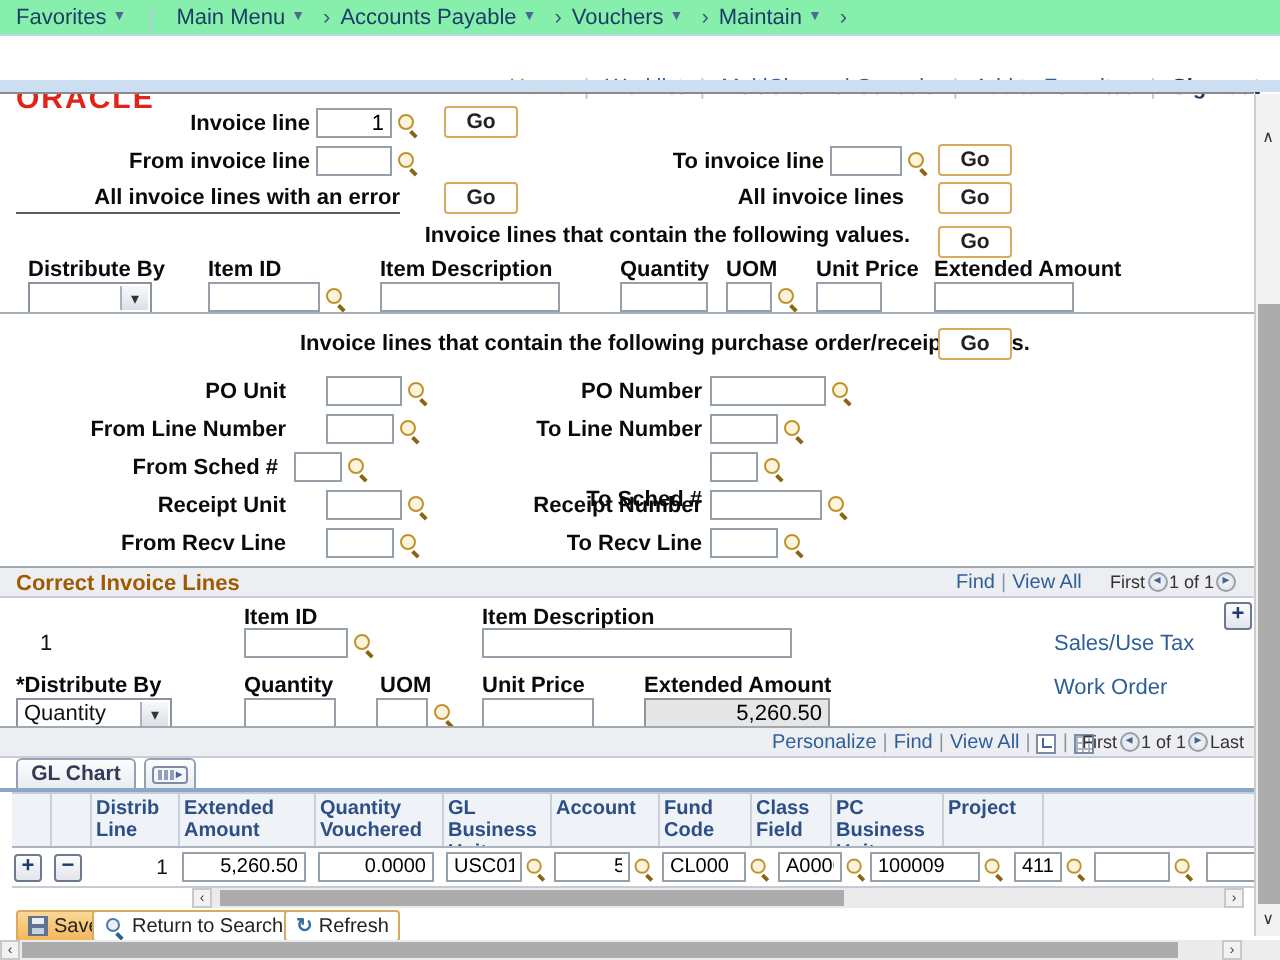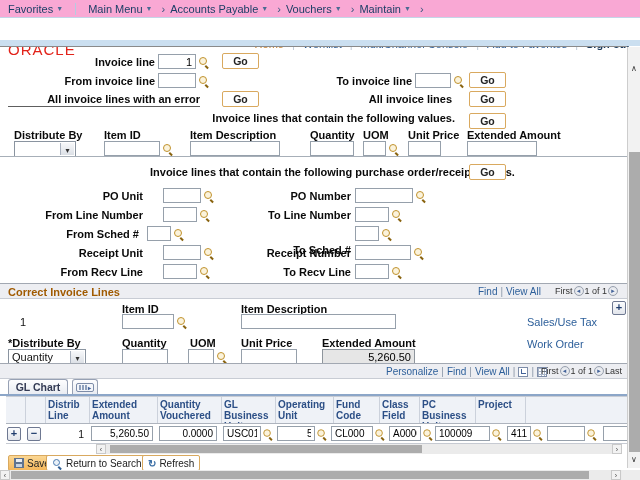--- a/index.html
+++ b/index.html
@@ -3,29 +3,29 @@
 <meta charset="utf-8">
 <style>
   * { box-sizing: border-box; margin: 0; padding: 0; }
   html,body { width:640px; height:480px; overflow:hidden; }
   body { position:relative; font-family:"Liberation Sans", sans-serif; font-size:11px; background:#fff; color:#111; }
   .abs { position:absolute; }
   .lbl { font-weight:bold; color:#0a0a0a; white-space:nowrap; }
   .ra  { text-align:right; }
   .link { color:#2D5F9A; cursor:pointer; white-space:nowrap; }
   
-  .crumbbar { left:0; top:0; width:640px; height:18px; background:#f9a8d4; border-bottom:1px solid #C3D6E8;
+  .crumbbar { left:0; top:0; width:640px; height:18px; background:#86efac; border-bottom:1px solid #C3D6E8;
               display:flex; align-items:center; padding-left:8px; color:#1C3E66; white-space:nowrap; }
   .bc-item { display:inline-flex; align-items:center; margin-right:4px; cursor:pointer; }
   .bc-arrow { font-size:7px; color:#4A6A92; margin-left:3px; }
   .bc-sep { color:#35567E; margin:0 5px; font-size:11px; }
   .bc-div { width:1px; height:12px; background:#B6CBE0; margin:0 12px 0 8px; }
   
   .hdr { left:0; top:18px; width:640px; height:22px; background:#fff; }
-  .logo { position:absolute; left:8px; top:23px; font-size:15px; font-weight:normal; letter-spacing:1px; color:#E2231A; }
+  .logo { position:absolute; left:8px; top:23px; font-size:15px; font-weight:bold; letter-spacing:1px; color:#E2231A; }
   .logo::after { content:"'"; font-size:8px; vertical-align:top; }
   .hlinks { position:absolute; right:10px; top:20px; display:flex; align-items:center; font-size:11px; }
   .hsep { color:#B9C6D6; margin:0 8px; }
   .bluestrip { left:0; top:40px; width:640px; height:6px; background:#CBDFF0; }
   .topline { left:0; top:46px; width:627px; height:1px; background:#8A8A8A; }
   
   .inp { position:static; height:15px; border:1px solid #96A0AB; background:#fff; font:11px "Liberation Sans",sans-serif; padding:0 3px; }
   .inp.gray { background:#E6E6E6; border-color:#8E959C; }
   .fld { position:absolute; display:flex; align-items:center; gap:2px; }
   .mag { display:inline-block; width:12px; height:12px; position:relative; cursor:pointer; flex:0 0 auto; }
@@ -345,21 +345,21 @@
   </div>
 <div class="abs tabline"></div>
 
 <div class="abs ghead">
   <div class="gh" style="width:20px"></div>
   <div class="gh" style="width:20px"></div>
   <div class="gh" style="width:44px">Distrib Line</div>
   <div class="gh" style="width:68px">Extended Amount</div>
   <div class="gh" style="width:64px">Quantity Vouchered</div>
   <div class="gh" style="width:54px">GL Business Unit</div>
-  <div class="gh" style="width:58px">Operating Unit</div>
+  <div class="gh" style="width:54px">Account</div>
   <div class="gh" style="width:46px">Fund Code</div>
   <div class="gh" style="width:40px">Class Field</div>
   <div class="gh" style="width:56px">PC Business Unit</div>
   <div class="gh" style="width:50px">Project</div>
 </div>
 
 <div class="abs grow">
   <div class="gc" style="width:20px">
       <span class="plusbtn">+</span>
     </div>

